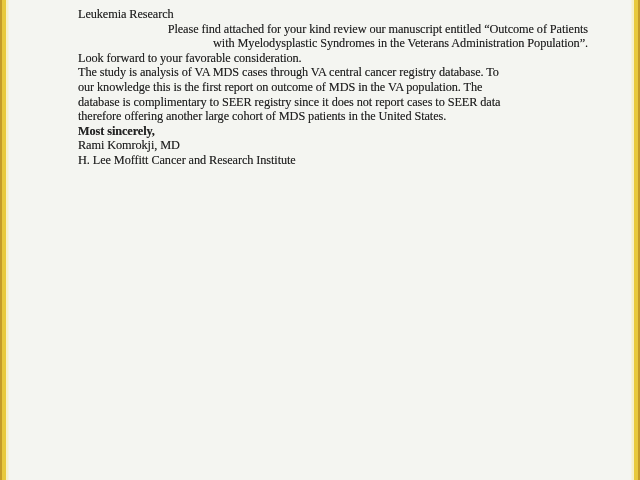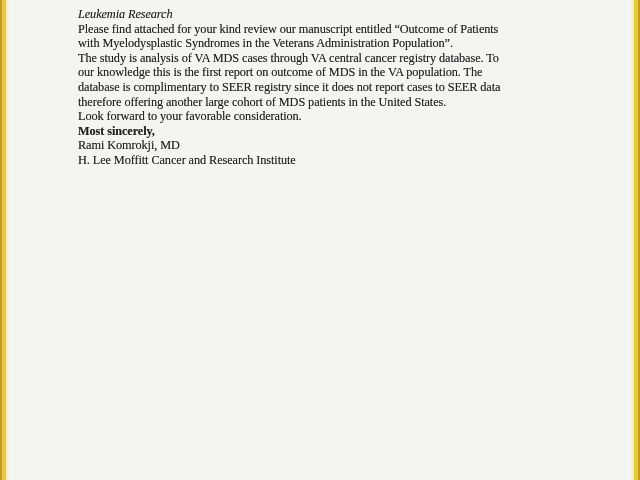--- a/index.html
+++ b/index.html
@@ -38,42 +38,42 @@
     position: absolute;
     left: 78px;
     top: 7px;
     width: 510px;
     font-size: 12.3px;
     line-height: 14.6px;
     letter-spacing: -0.1px;
     text-shadow: 0 0 0.5px rgba(40,40,40,0.45);
   }
   .letter p { margin: 0; }
-  .journal    { font-style: italic; }
+  .journal    { }
   .salutation { margin-top: 15.4px; }
-  .para-1     { margin-top: 12.4px; }
+  .para-1     { margin-top: 12.4px; text-align: right; }
   .para-2     { margin-top: 13.8px; }
   .para-3     { margin-top: 12.6px; }
   .signoff    { margin-top: 14.4px; font-weight: bold; }
   .signature  { margin-top: 25.4px; }
 </style>
 </head>
 <body>
 
 <div class="scan">
   <div class="stripe left"></div>
   <div class="stripe right"></div>
 
   <div class="letter">
     <p class="journal">Leukemia Research</p>
 
 
     <p class="para para-1">Please find attached for your kind review our manuscript entitled “Outcome of Patients<br>with Myelodysplastic Syndromes in the Veterans Administration Population”.</p>
 
+    <p class="para para-3">Look forward to your favorable consideration.</p>
+
     <p class="para para-2">The study is analysis of VA MDS cases through VA central cancer registry database. To<br>our knowledge this is the first report on outcome of MDS in the VA population. The<br>database is complimentary to SEER registry since it does not report cases to SEER data<br>therefore offering another large cohort of MDS patients in the United States.</p>
-
-    <p class="para para-3">Look forward to your favorable consideration.</p>
 
     <p class="signoff">Most sincerely,</p>
 
     <p class="signature">Rami Komrokji, MD<br>H. Lee Moffitt Cancer and Research Institute</p>
   </div>
 </div>
 
 </body></html>

